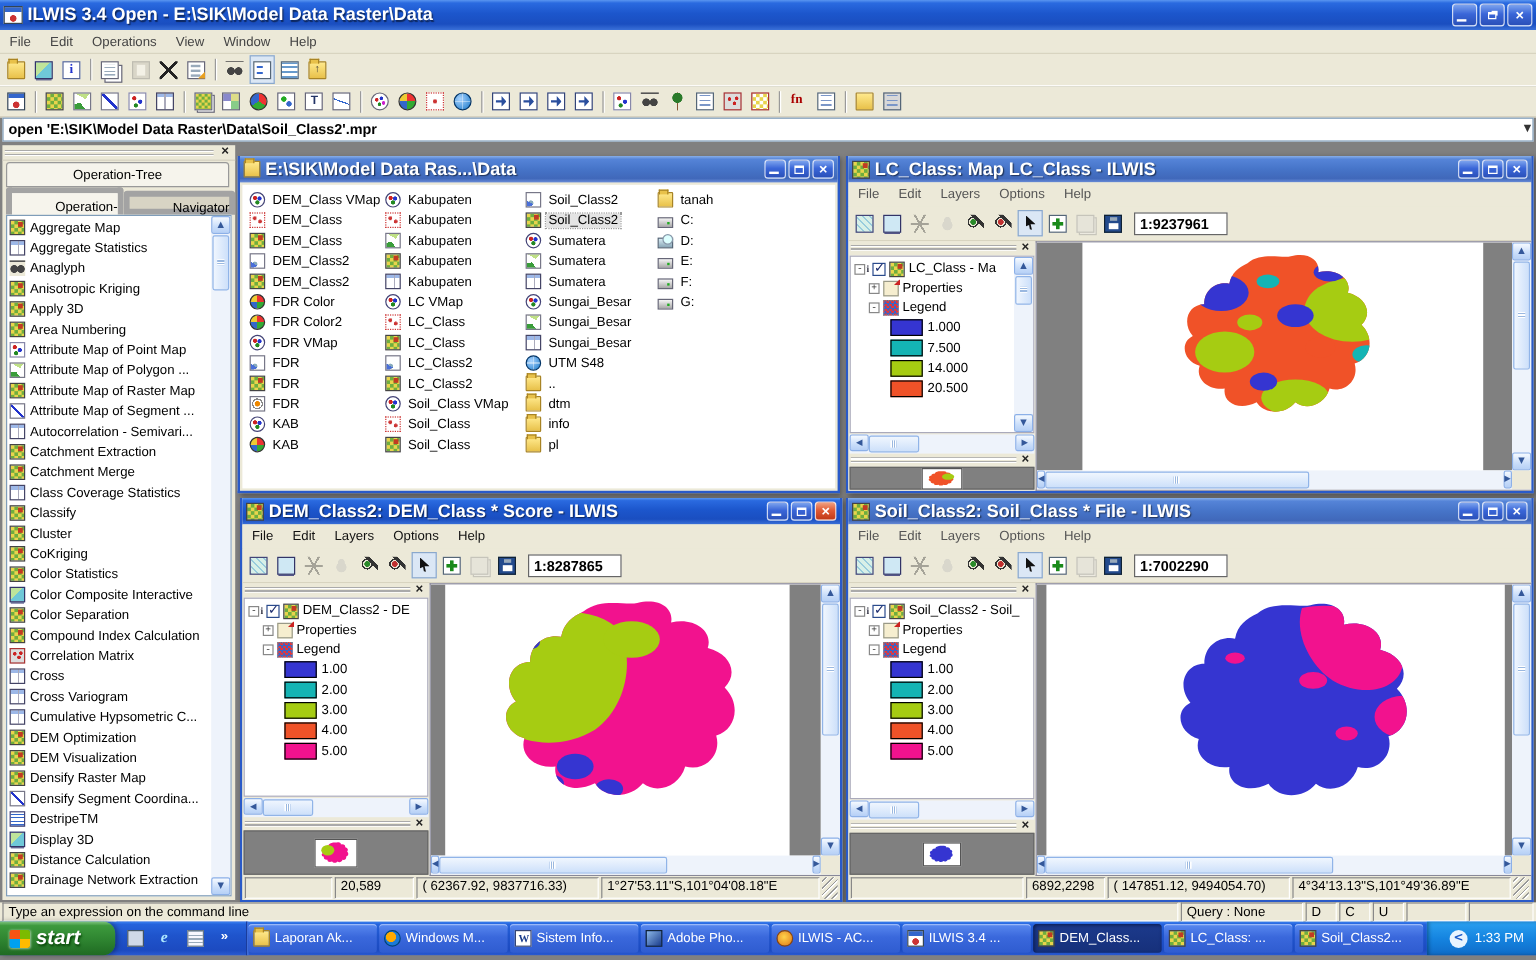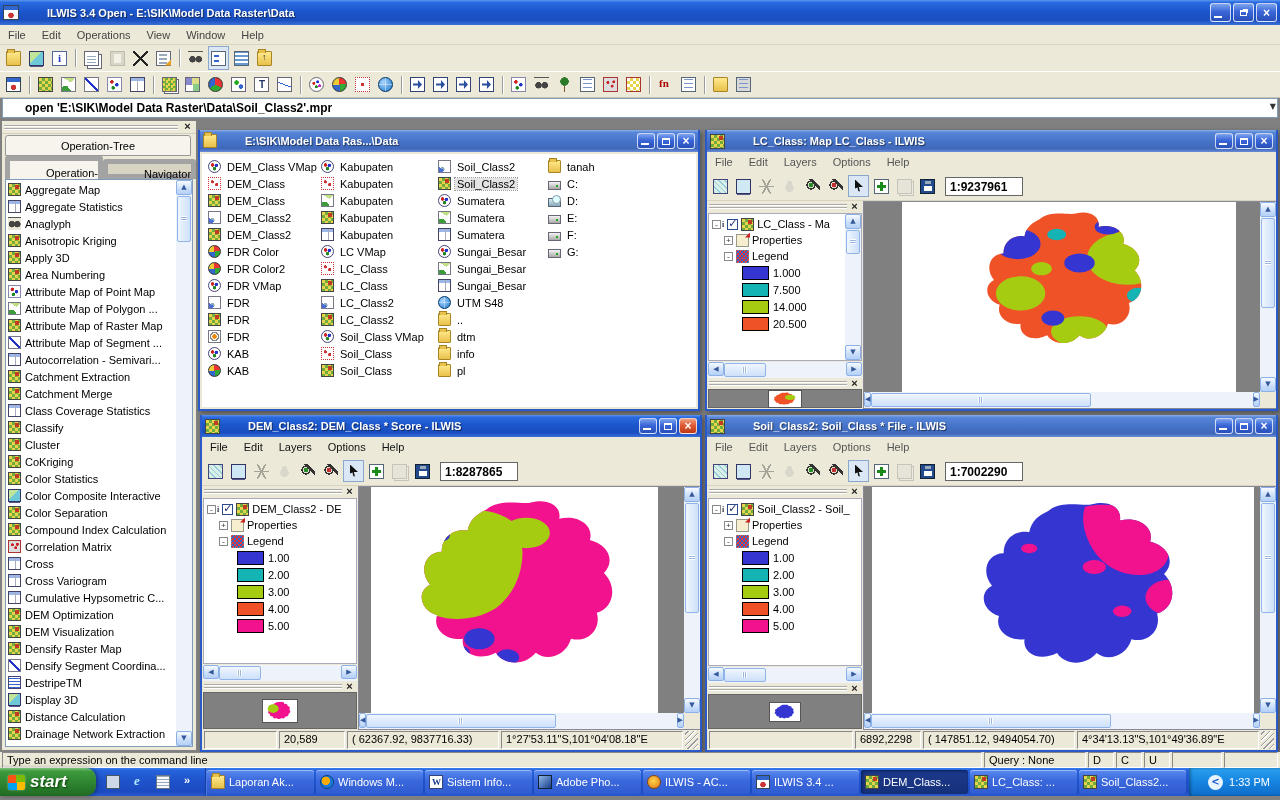--- a/index.html
+++ b/index.html
@@ -4,21 +4,21 @@
 <style>
   *{margin:0;padding:0;box-sizing:border-box;}
   html,body{width:1280px;height:800px;overflow:hidden;}
   body{font-family:"Liberation Sans",sans-serif;font-size:11px;color:#000;}
   #screen{position:relative;width:1280px;height:800px;background:#808080;overflow:hidden;}
 
   
   .titlebar{display:flex;align-items:center;gap:4px;padding:0 3px;color:#fff;font-weight:bold;
     background:linear-gradient(180deg,#5a96f0 0%,#2a6ae0 10%,#1c56cc 45%,#1a4ec0 80%,#3a70d8 100%);}
   .titlebar.inactive{background:linear-gradient(180deg,#88aee8 0%,#5584d8 12%,#4674c8 50%,#4068ba 85%,#6a8cd8 100%);}
-  .wtext{flex:1;white-space:nowrap;overflow:hidden;text-shadow:1px 1px 1px rgba(0,0,0,.55);font-size:11px;margin-left:24px;}
+  .wtext{flex:1;white-space:nowrap;overflow:hidden;text-shadow:1px 1px 1px rgba(0,0,0,.55);font-size:15px;}
   .wbtns{display:flex;gap:2px;}
   .wbtn{width:18px;height:16px;border-radius:3px;border:1px solid rgba(255,255,255,.75);
     background:linear-gradient(180deg,#7da4ee,#3a66d8 45%,#2a50b8);color:#fff;position:relative;
     display:flex;align-items:center;justify-content:center;font-size:12px;font-weight:bold;cursor:pointer;}
   .wbtn.red{background:linear-gradient(180deg,#f0a080,#e05a34 45%,#c03818);}
   .g-min{position:absolute;left:3px;bottom:3px;width:8px;height:2px;background:#fff;}
   .g-max{width:8px;height:7px;border:1px solid #fff;border-top:2px solid #fff;}
   .g-rest{width:7px;height:6px;border:1px solid #fff;border-top:2px solid #fff;box-shadow:2px -2px 0 -1px #fff;}
   .menubar{display:flex;align-items:center;background:#ece9d8;color:#444;}
   .mitem{padding:2px 8px;cursor:default;}
@@ -132,21 +132,21 @@
   .i-chevron-right{background:transparent;border:none;}
   .i-chevron-right::before{content:"»";position:absolute;left:3px;top:-1px;color:#fff;font-weight:bold;}
 
   
   #main-title{position:absolute;left:0;top:0;width:1280px;height:25px;}
   #main-title .wbtn{width:21px;height:19px;}
   #main-menu{position:absolute;left:0;top:25px;width:1280px;height:20px;border-bottom:1px solid #d8d4c0;}
   #toolbar1{position:absolute;left:0;top:45px;width:1280px;height:27px;border-bottom:1px solid #fff;}
   #toolbar2{position:absolute;left:0;top:72px;width:1280px;height:26px;border-bottom:1px solid #c8c4b0;}
   #cmdline{position:absolute;left:2px;top:98px;width:1276px;height:20px;background:#fff;border:1px solid #7f9db9;
-    font-weight:bold;font-size:12px;padding:2px 14px 0 22px;white-space:nowrap;overflow:hidden;}
+    font-weight:bold;font-size:12px;padding:2px 14px 0 4px;white-space:nowrap;overflow:hidden;}
   #cmd-arrow{position:absolute;right:4px;top:102px;font:8px "DejaVu Sans",sans-serif;color:#333;}
   #mdi{position:absolute;left:0;top:119px;width:1280px;height:633px;background:#808080;overflow:hidden;}
   #main-status{position:absolute;left:0;top:752px;width:1280px;height:16px;background:#ece9d8;display:flex;gap:2px;padding:0 2px;font-size:11px;}
   #main-status .msg{flex:1;}
   #main-status .qcell{width:102px;}
   #main-status .ind{width:26px;text-align:left;}
   #main-status .blank1{width:50px;}
   #main-status .blank2{width:54px;}
 
   

